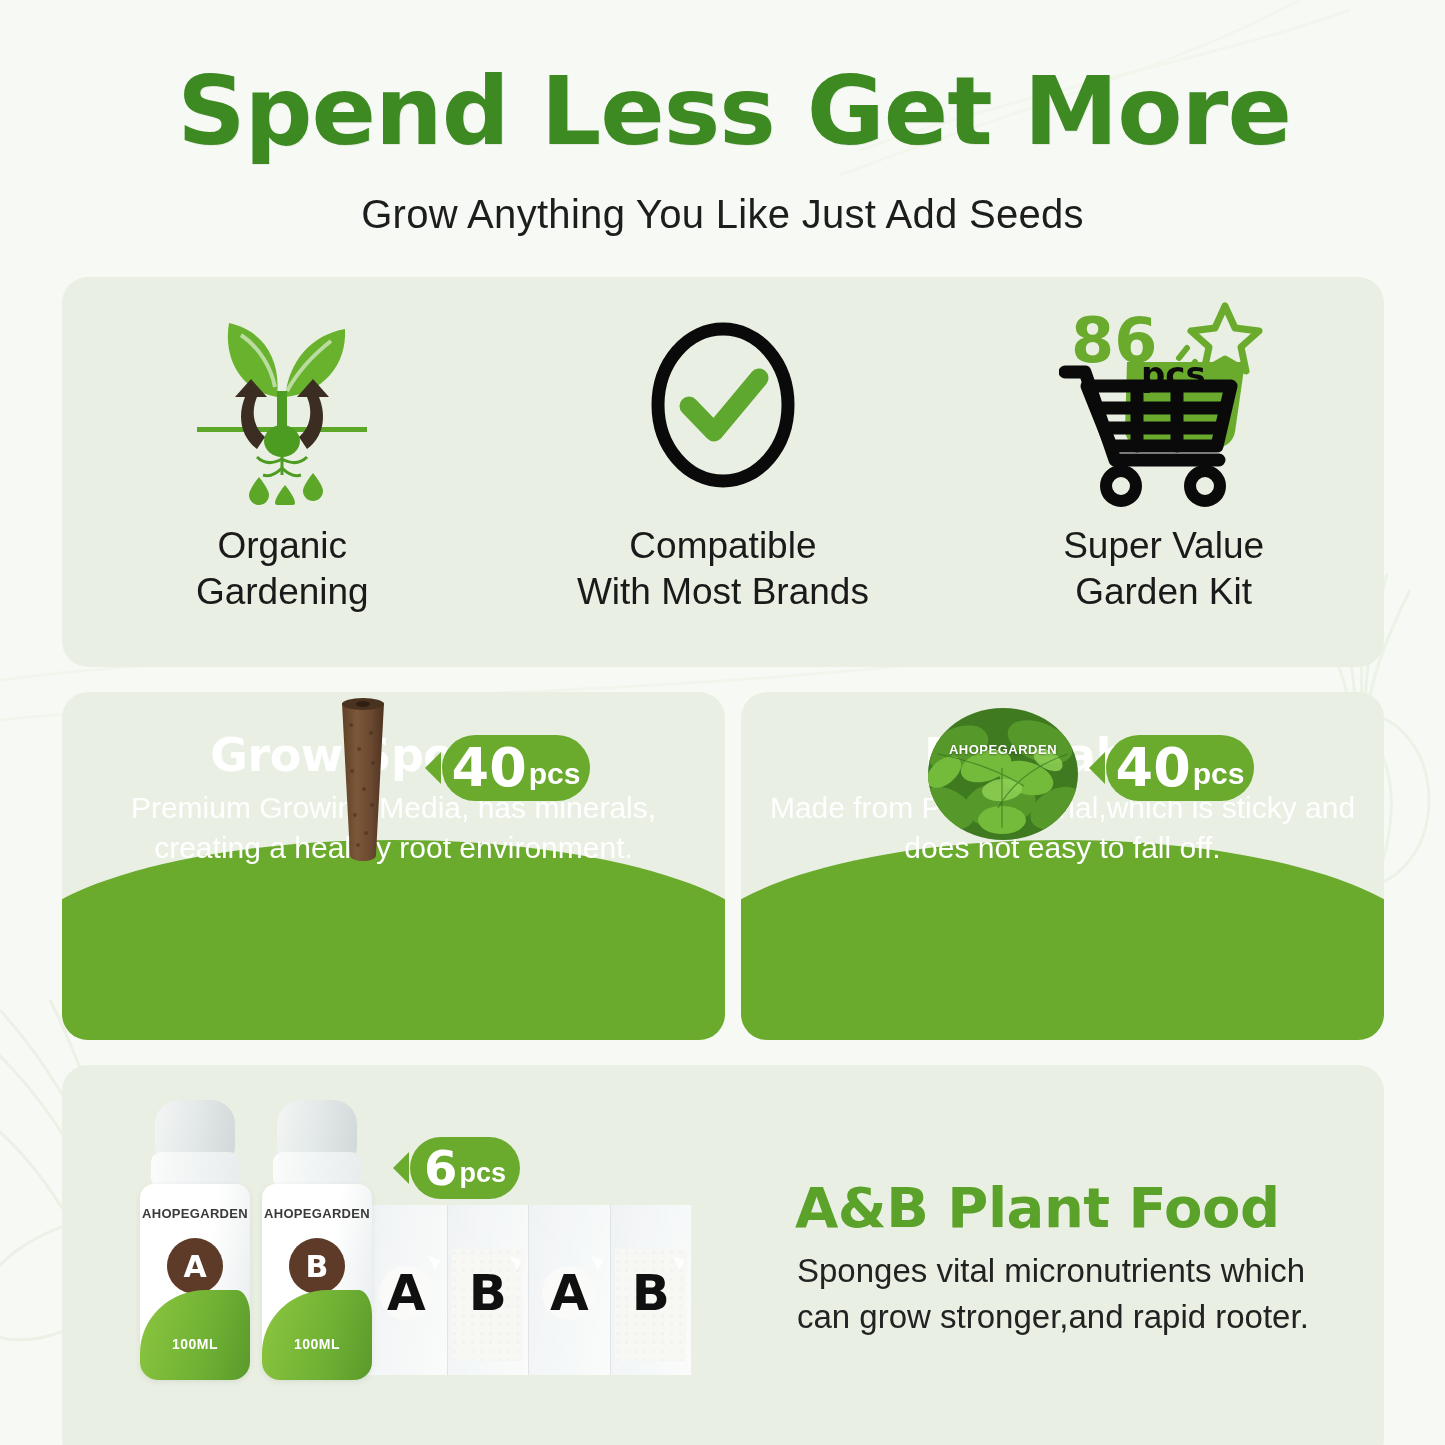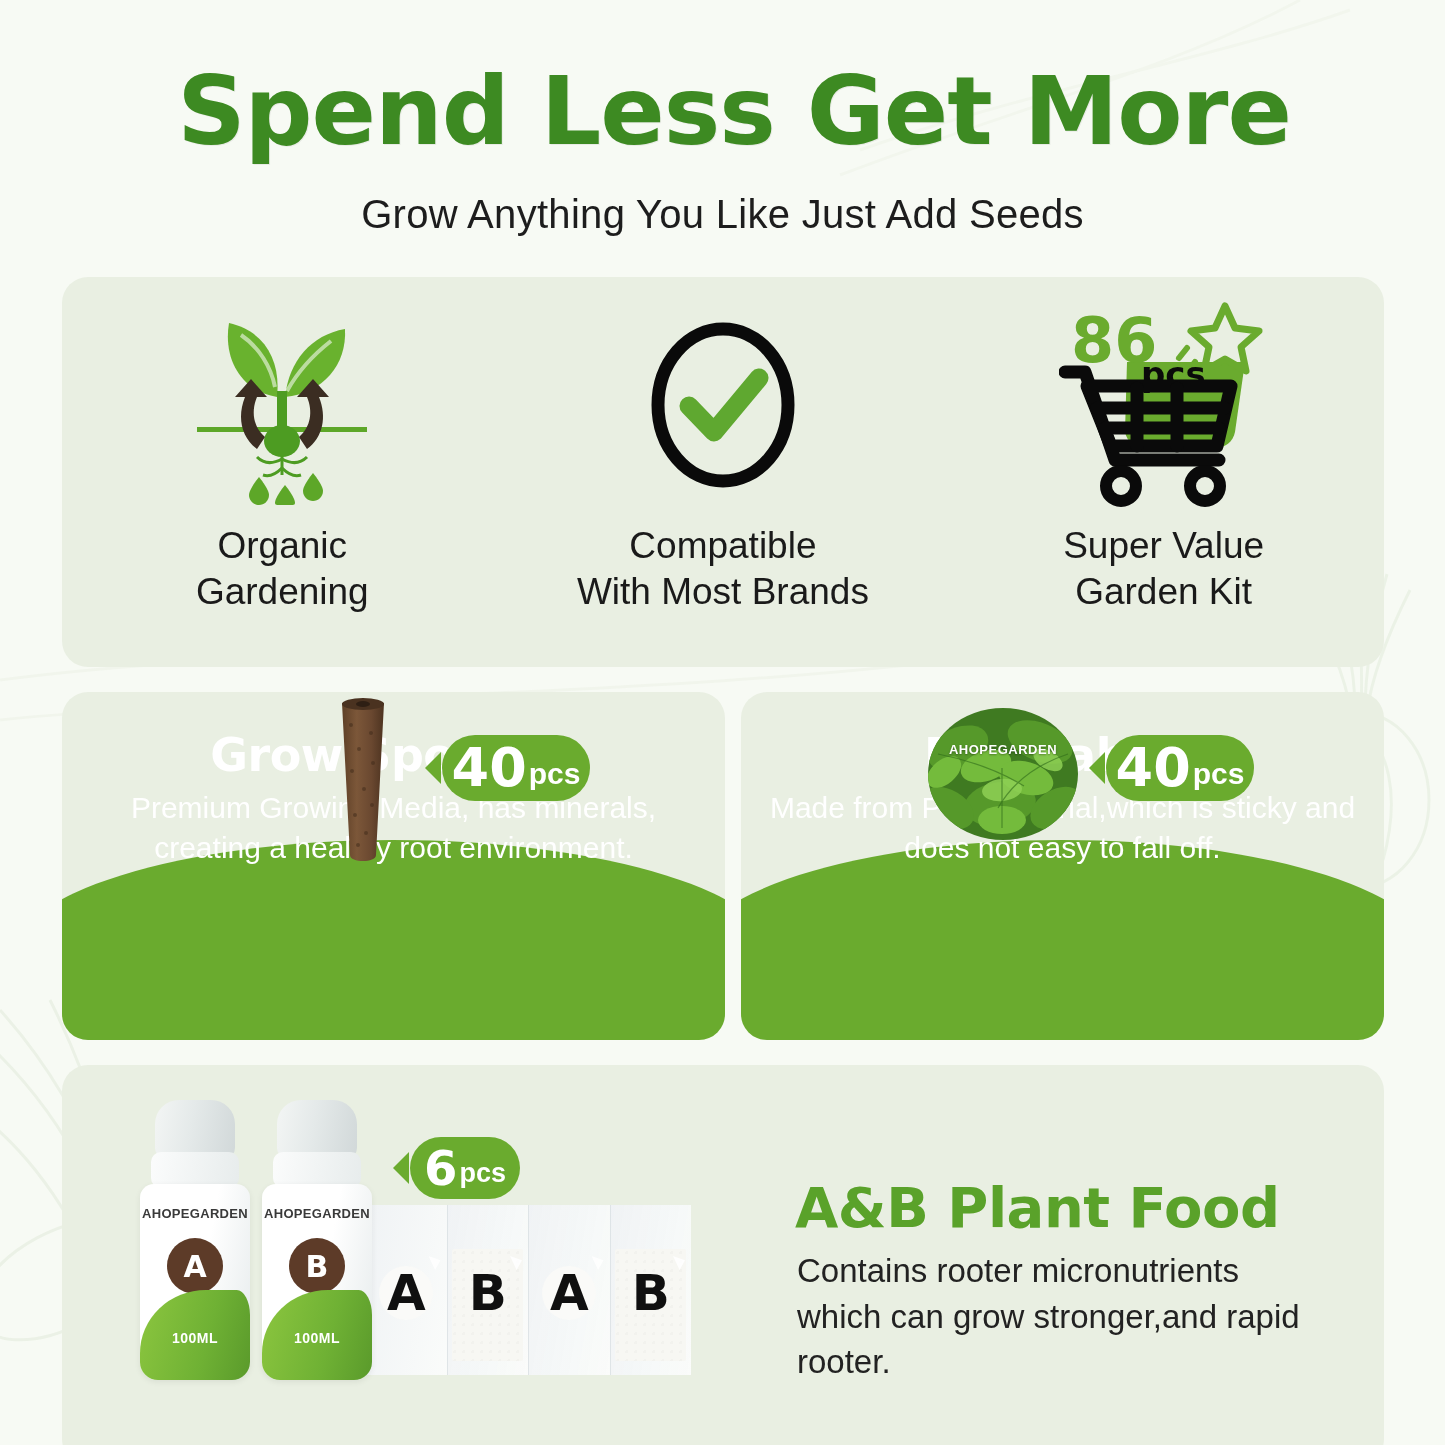--- a/index.html
+++ b/index.html
@@ -103,21 +103,21 @@
   .bottle .brand{position:absolute;left:0;right:0;top:22px;text-align:center;
     font-size:13px;font-weight:bold;color:#3a3a3a;letter-spacing:.3px;}
   .bottle .ab{position:absolute;left:50%;top:54px;transform:translateX(-50%);
     width:56px;height:56px;border-radius:50%;background:#5d3b28;color:#fff;
     display:flex;align-items:center;justify-content:center;
     font-size:30px;font-weight:bold;font-family:"DejaVu Sans","Liberation Sans",sans-serif;}
   .bottle .pf{position:absolute;left:0;right:0;top:120px;text-align:center;font-size:14px;color:#3a3a3a;}
   .bottle .wave{position:absolute;left:0;right:0;bottom:0;height:46%;
     background:linear-gradient(105deg,#8cc63f 0%,#6fb134 60%,#5a9a2b 100%);
     border-radius:60% 12% 0 0 / 70% 28% 0 0;}
-  .bottle .ml{position:absolute;left:0;right:0;bottom:34px;text-align:center;
+  .bottle .ml{position:absolute;left:0;right:0;bottom:28px;text-align:center;
     font-size:14px;color:#ffffff;font-weight:bold;letter-spacing:.5px;}
   #bottle-a{left:140px;top:1100px;width:110px;height:280px;}
   #bottle-b{left:262px;top:1100px;width:110px;height:280px;}
 
   
   .sachets{position:absolute;left:366px;top:1205px;width:325px;height:170px;z-index:3;display:flex;}
   .sachet{position:relative;width:25%;height:100%;
     background:linear-gradient(100deg,rgba(240,243,246,.95),rgba(252,253,253,.9));
     border-left:1px solid rgba(205,213,218,.6);}
   .sachet.first{border-left:none;}
@@ -401,15 +401,15 @@
       <div class="glyph">B</div>
     </div>
   </div>
 
   <div class="badge" id="badge-food">
     <span class="num">6</span>
     <span class="pcs">pcs</span>
   </div>
 
   <div class="food-title">A&amp;B Plant Food</div>
-  <div class="food-desc">Contains rooter micronutrients which can grow stronger,and rapid rooter.</div>
+  <div class="food-desc">Sponges vital micronutrients which can grow stronger,and rapid rooter.</div>
 
 </div>
 
 </body></html>

